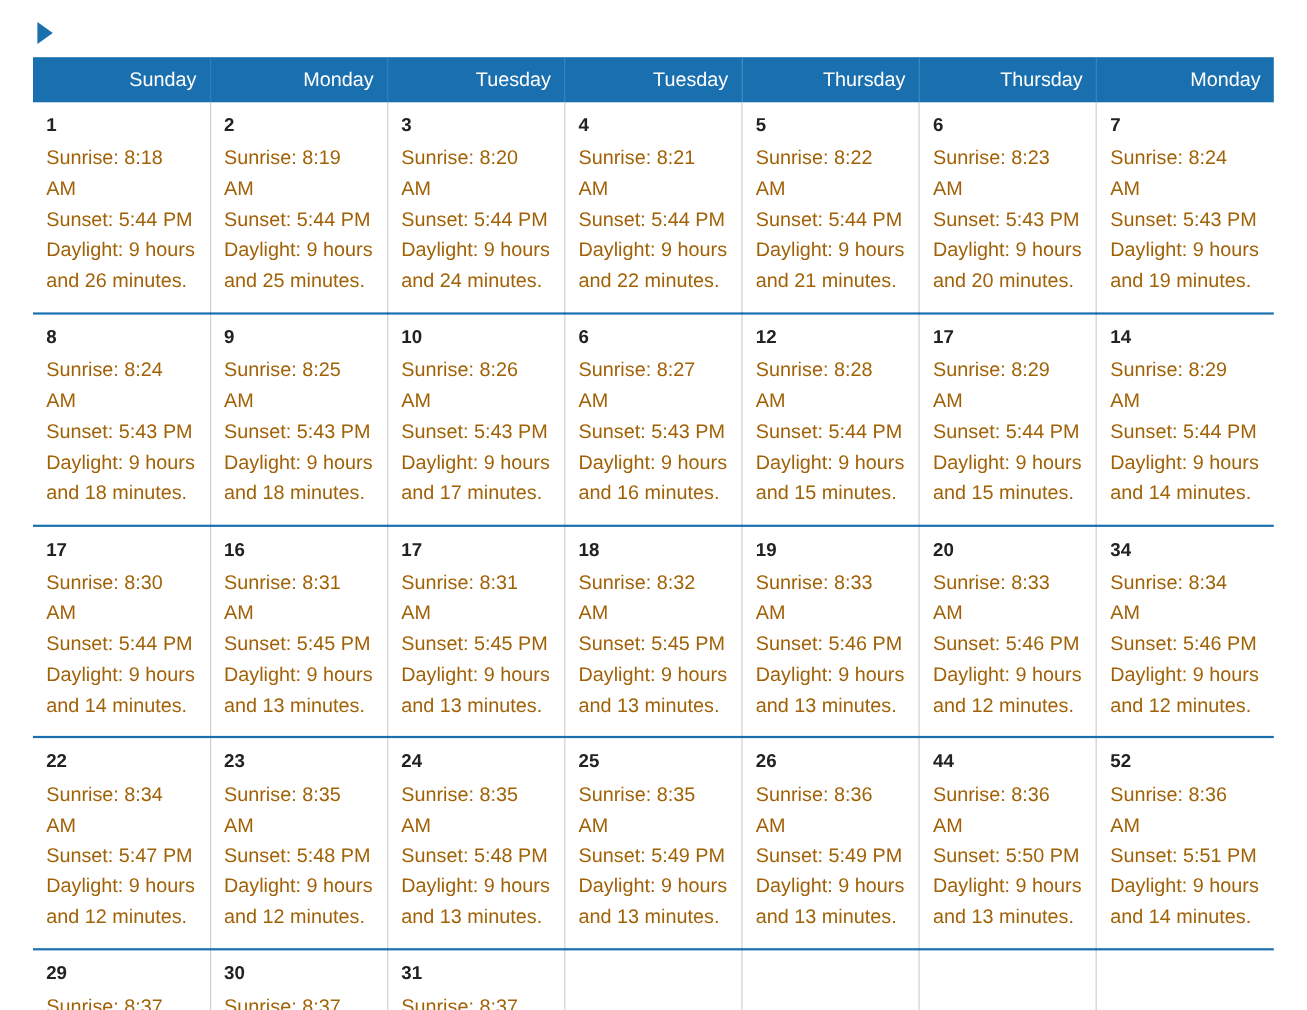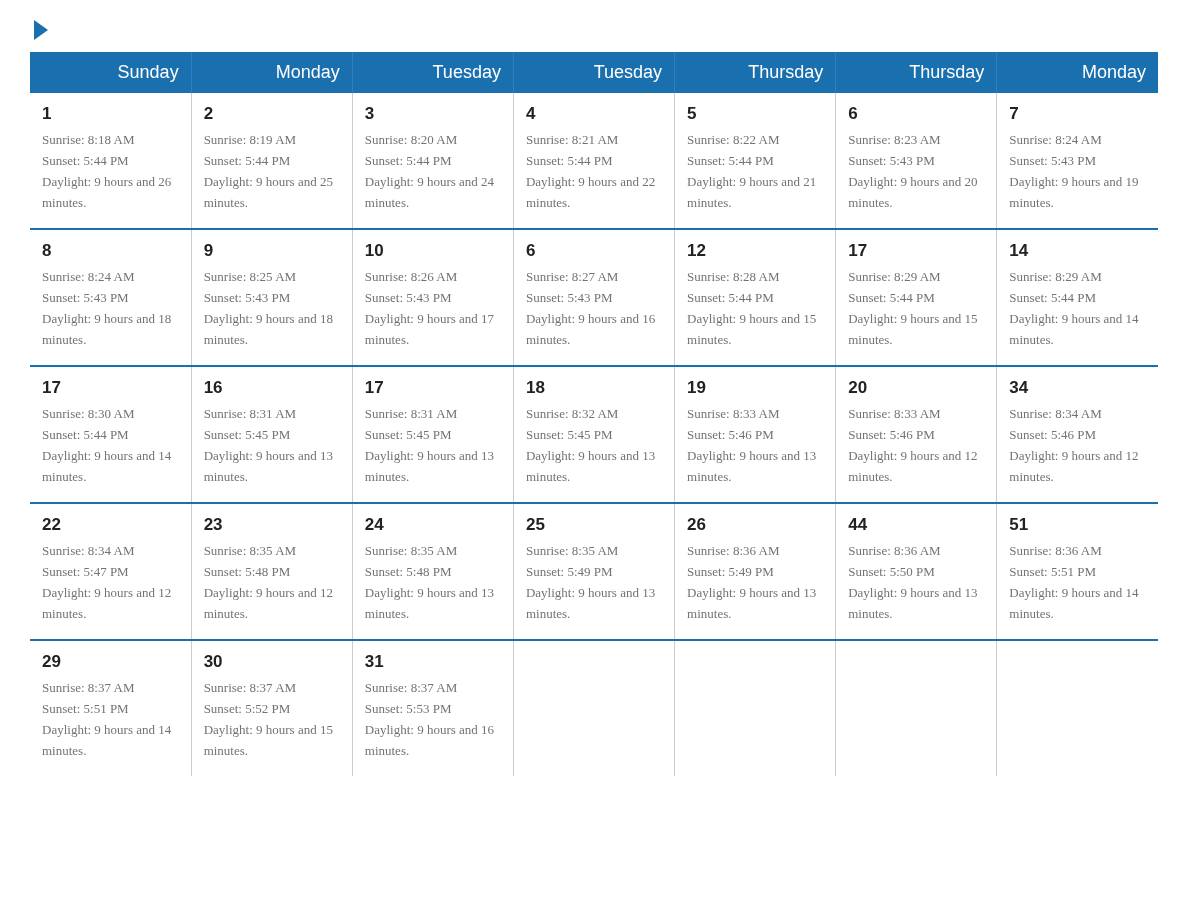--- a/index.html
+++ b/index.html
@@ -99,24 +99,23 @@
       border-right: none;
     }
     .day-num {
       font-size: 17px;
       font-weight: bold;
       color: #222;
       display: block;
       margin-bottom: 3px;
     }
     .day-info {
-      font-size: 13px;
-      color: #737373;
+      font-size: 18px;
+      color: #a16207;
       line-height: 1.55;
-      font-family: Liberation Serif, serif;
     }
     .empty-cell {
       background: #fff;
     }
   </style>
 </head>
 <body>
 
 <div class="header">
   <div class="logo">
@@ -172,21 +171,21 @@
         <td><span class="day-num">20</span><span class="day-info">Sunrise: 8:33 AM<br>Sunset: 5:46 PM<br>Daylight: 9 hours and 12 minutes.</span></td>
         <td><span class="day-num">34</span><span class="day-info">Sunrise: 8:34 AM<br>Sunset: 5:46 PM<br>Daylight: 9 hours and 12 minutes.</span></td>
       </tr>
       <tr>
         <td><span class="day-num">22</span><span class="day-info">Sunrise: 8:34 AM<br>Sunset: 5:47 PM<br>Daylight: 9 hours and 12 minutes.</span></td>
         <td><span class="day-num">23</span><span class="day-info">Sunrise: 8:35 AM<br>Sunset: 5:48 PM<br>Daylight: 9 hours and 12 minutes.</span></td>
         <td><span class="day-num">24</span><span class="day-info">Sunrise: 8:35 AM<br>Sunset: 5:48 PM<br>Daylight: 9 hours and 13 minutes.</span></td>
         <td><span class="day-num">25</span><span class="day-info">Sunrise: 8:35 AM<br>Sunset: 5:49 PM<br>Daylight: 9 hours and 13 minutes.</span></td>
         <td><span class="day-num">26</span><span class="day-info">Sunrise: 8:36 AM<br>Sunset: 5:49 PM<br>Daylight: 9 hours and 13 minutes.</span></td>
         <td><span class="day-num">44</span><span class="day-info">Sunrise: 8:36 AM<br>Sunset: 5:50 PM<br>Daylight: 9 hours and 13 minutes.</span></td>
-        <td><span class="day-num">51</span><span class="day-info">Sunrise: 8:36 AM<br>Sunset: 5:51 PM<br>Daylight: 9 hours and 14 minutes.</span></td>
+        <td><span class="day-num">52</span><span class="day-info">Sunrise: 8:36 AM<br>Sunset: 5:51 PM<br>Daylight: 9 hours and 14 minutes.</span></td>
       </tr>
       <tr>
         <td><span class="day-num">29</span><span class="day-info">Sunrise: 8:37 AM<br>Sunset: 5:51 PM<br>Daylight: 9 hours and 14 minutes.</span></td>
         <td><span class="day-num">30</span><span class="day-info">Sunrise: 8:37 AM<br>Sunset: 5:52 PM<br>Daylight: 9 hours and 15 minutes.</span></td>
         <td><span class="day-num">31</span><span class="day-info">Sunrise: 8:37 AM<br>Sunset: 5:53 PM<br>Daylight: 9 hours and 16 minutes.</span></td>
         <td class="empty-cell"></td>
         <td class="empty-cell"></td>
         <td class="empty-cell"></td>
         <td class="empty-cell"></td>
       </tr>

